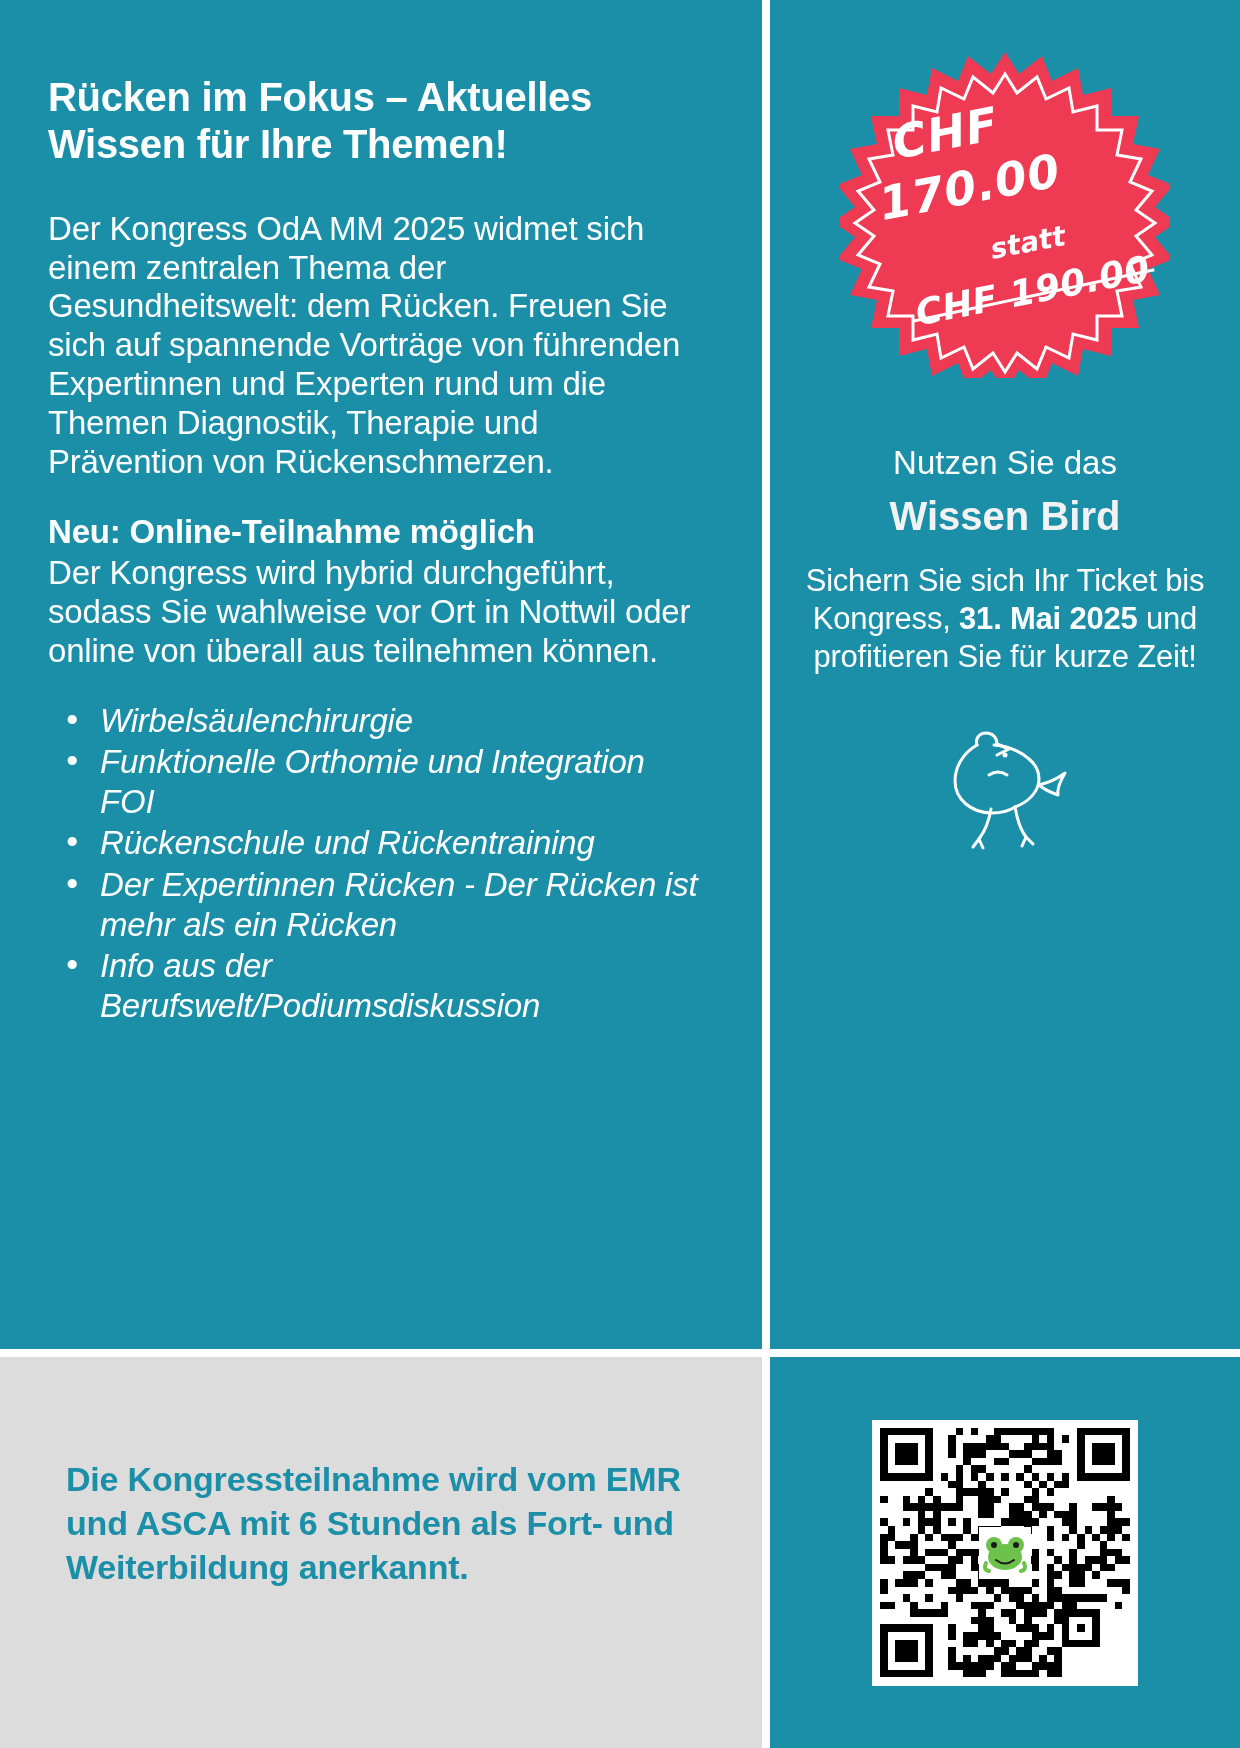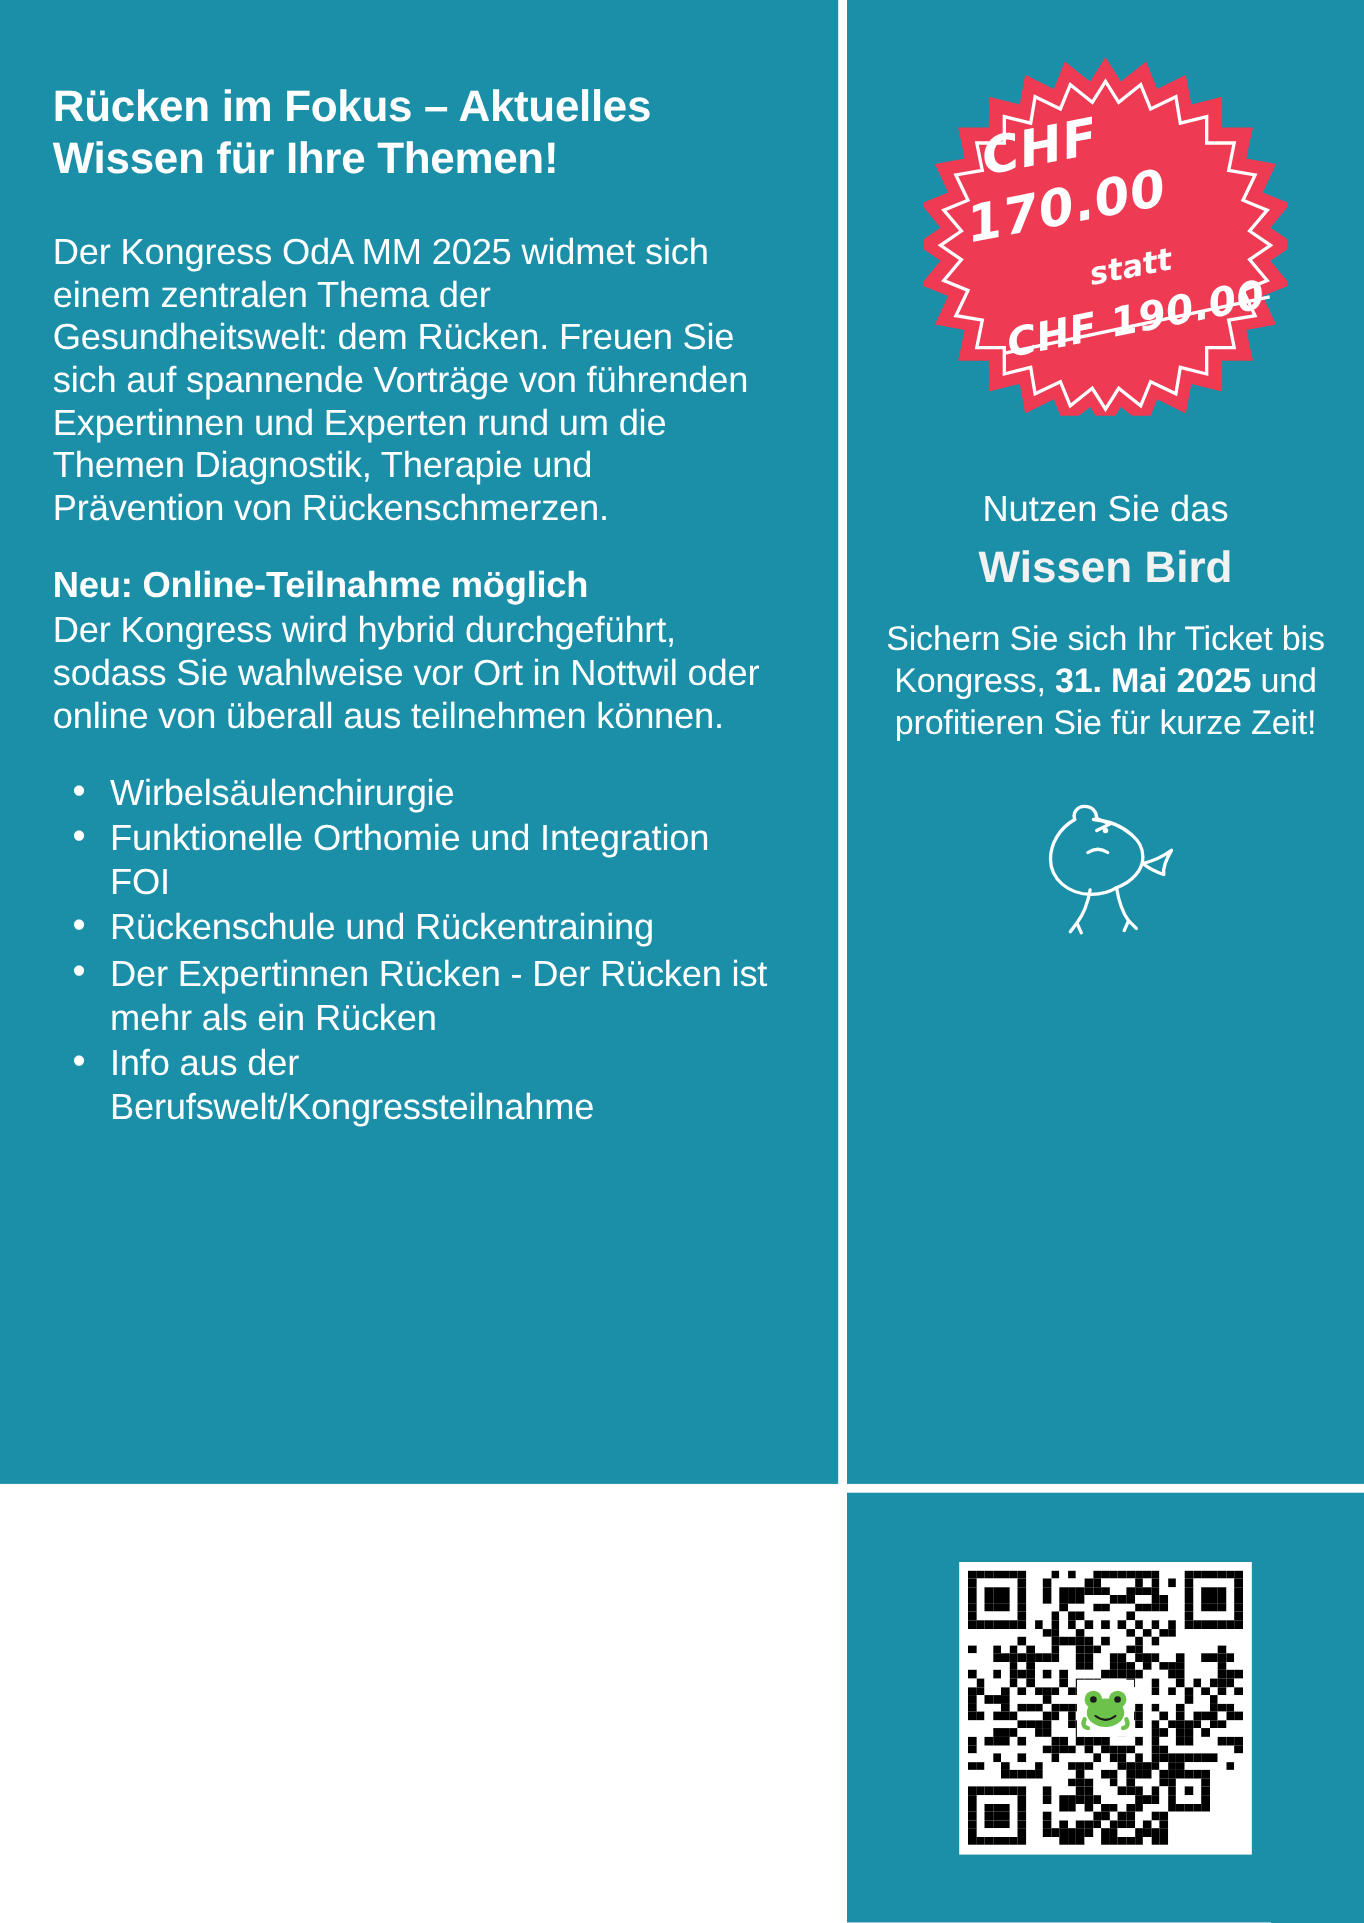--- a/index.html
+++ b/index.html
@@ -97,20 +97,21 @@
     color: #ffffff;
     font-size: 33px;
     line-height: 1.2;
     font-weight: 300;
     list-style: none;
   }
   ul.highlights li {
     position: relative;
     margin-bottom: 2px;
     letter-spacing: -0.2px;
+    font-style: italic;
   }
   ul.highlights li::before {
     content: "\2022";
     position: absolute;
     left: -34px;
     top: -2px;
     font-size: 34px;
     line-height: 1.2;
   }
 
@@ -260,21 +261,21 @@
       <span class="sub-bold">Neu: Online-Teilnahme möglich</span>
       <span>Der Kongress wird hybrid durchgeführt, sodass Sie wahlweise vor Ort in Nottwil oder online von überall aus teilnehmen können.</span>
     </p>
 
     <div>
       <ul class="highlights">
         <li>Wirbelsäulenchirurgie</li>
         <li>Funktionelle Orthomie und Integration FOI</li>
         <li>Rückenschule und Rückentraining</li>
         <li>Der Expertinnen Rücken - Der Rücken ist mehr als ein Rücken</li>
-        <li>Info aus der Berufswelt/Kongressteilnahme</li>
+        <li>Info aus der Berufswelt/Podiumsdiskussion</li>
       </ul>
     </div>
   </div>
 
   <div class="panel-right">
 
     <div class="badge-wrap">
       <svg width="330" height="330" viewBox="0 0 330 330">
         <path d="M165 4 l14 22 23-18 10 25 26-13 5 27 28-7 0 28 28 0 -6 28 27 5 -12 26 25 10 -18 22 22 15 -22 15 18 22 -25 10 12 26 -27 5 6 28 -28 0 0 28 -28-7 -5 27 -26-13 -10 25 -23-18 -14 22 -14-22 -23 18 -10-25 -26 13 -5-27 -28 7 0-28 -28 0 6-28 -27-5 12-26 -25-10 18-22 -22-15 22-15 -18-22 25-10 -12-26 27-5 -6-28 28 0 0-28 28 7 5-27 26 13 10-25 23 18z" fill="#ee3a52"></path>
         <path d="M165 26 l12 19 20-16 9 22 23-11 4 24 24-6 0 24 25 0 -5 25 24 4 -11 23 22 9 -16 19 19 13 -19 13 16 19 -22 9 11 23 -24 4 5 25 -25 0 0 24 -24-6 -4 24 -23-11 -9 22 -20-16 -12 19 -12-19 -20 16 -9-22 -23 11 -4-24 -24 6 0-24 -25 0 5-25 -24-4 11-23 -22-9 16-19 -19-13 19-13 -16-19 22-9 -11-23 24-4 -5-25 25 0 0-24 24 6 4-24 23 11 9-22 20 16z" fill="none" stroke="#ffffff" stroke-width="3"></path>
@@ -309,20 +310,23 @@
           <path d="M54 112 l-6 8 M54 112 l4 9"></path>
           <path d="M90 80 c2 12 5 22 11 30"></path>
           <path d="M101 110 l-4 9 M101 110 l7 7"></path>
           <path d="M64 48 c6 -4 12 -4 18 0"></path>
           <circle cx="80" cy="28" r="2.5" fill="#ffffff" stroke="none"></circle>
         </g>
       </svg>
     </div>
   </div>
 
+  <div class="panel-bottom-left">
+    <p class="anerkennung">Die Kongressteilnahme wird vom EMR und ASCA mit 6 Stunden als Fort- und Weiterbildung anerkannt.</p>
+  </div>
 
   <div class="panel-bottom-right">
     <div class="qr-box">
       <div class="qr-grid" id="qr-grid" style="grid-template-columns: repeat(33, 1fr); grid-template-rows: repeat(33, 1fr);">
           <div class="qr-cell" style="background: rgb(0, 0, 0);"></div>
           <div class="qr-cell" style="background: rgb(0, 0, 0);"></div>
           <div class="qr-cell" style="background: rgb(0, 0, 0);"></div>
           <div class="qr-cell" style="background: rgb(0, 0, 0);"></div>
           <div class="qr-cell" style="background: rgb(0, 0, 0);"></div>
           <div class="qr-cell" style="background: rgb(0, 0, 0);"></div>

